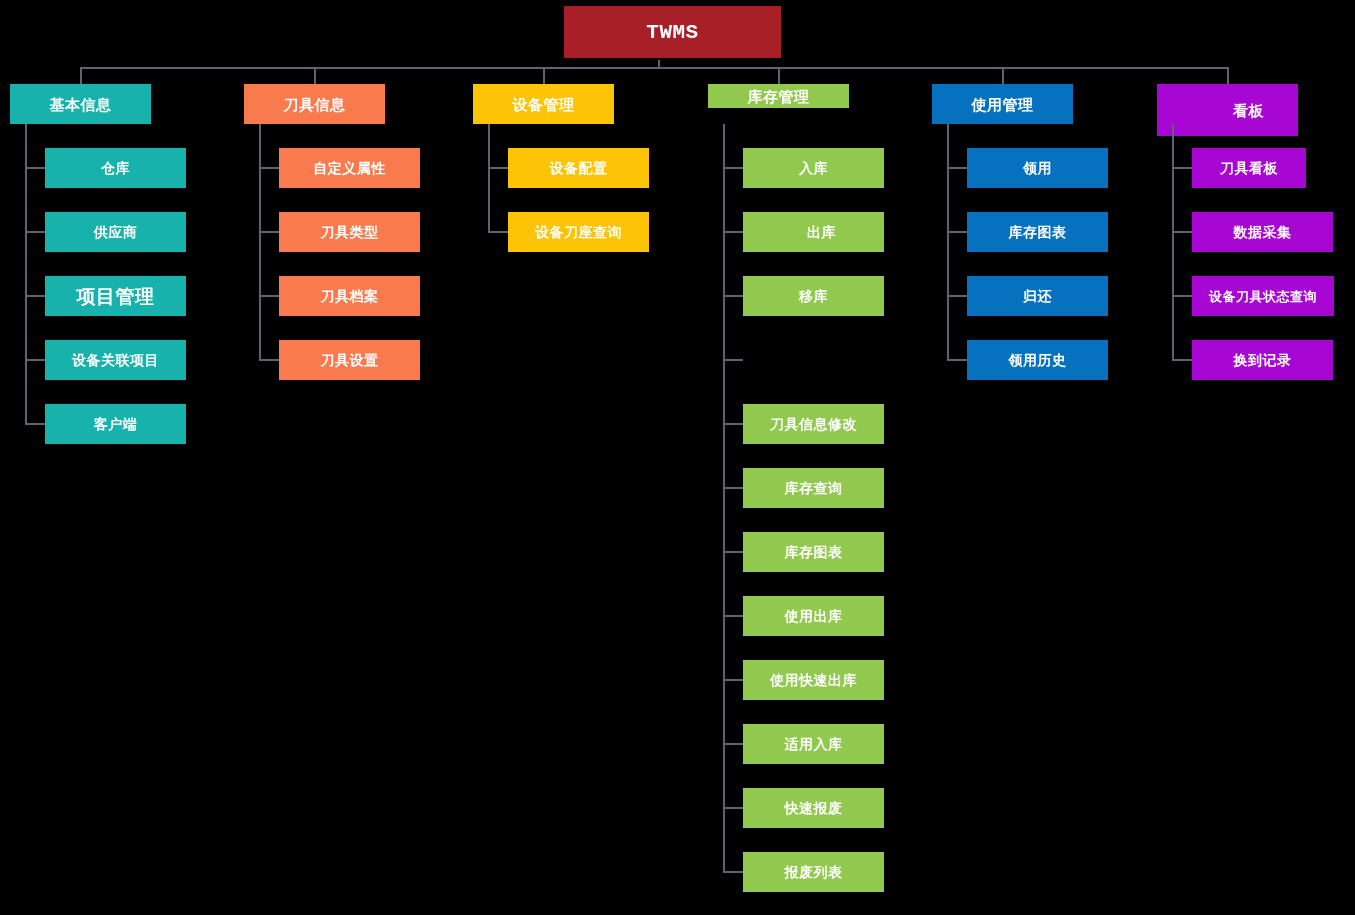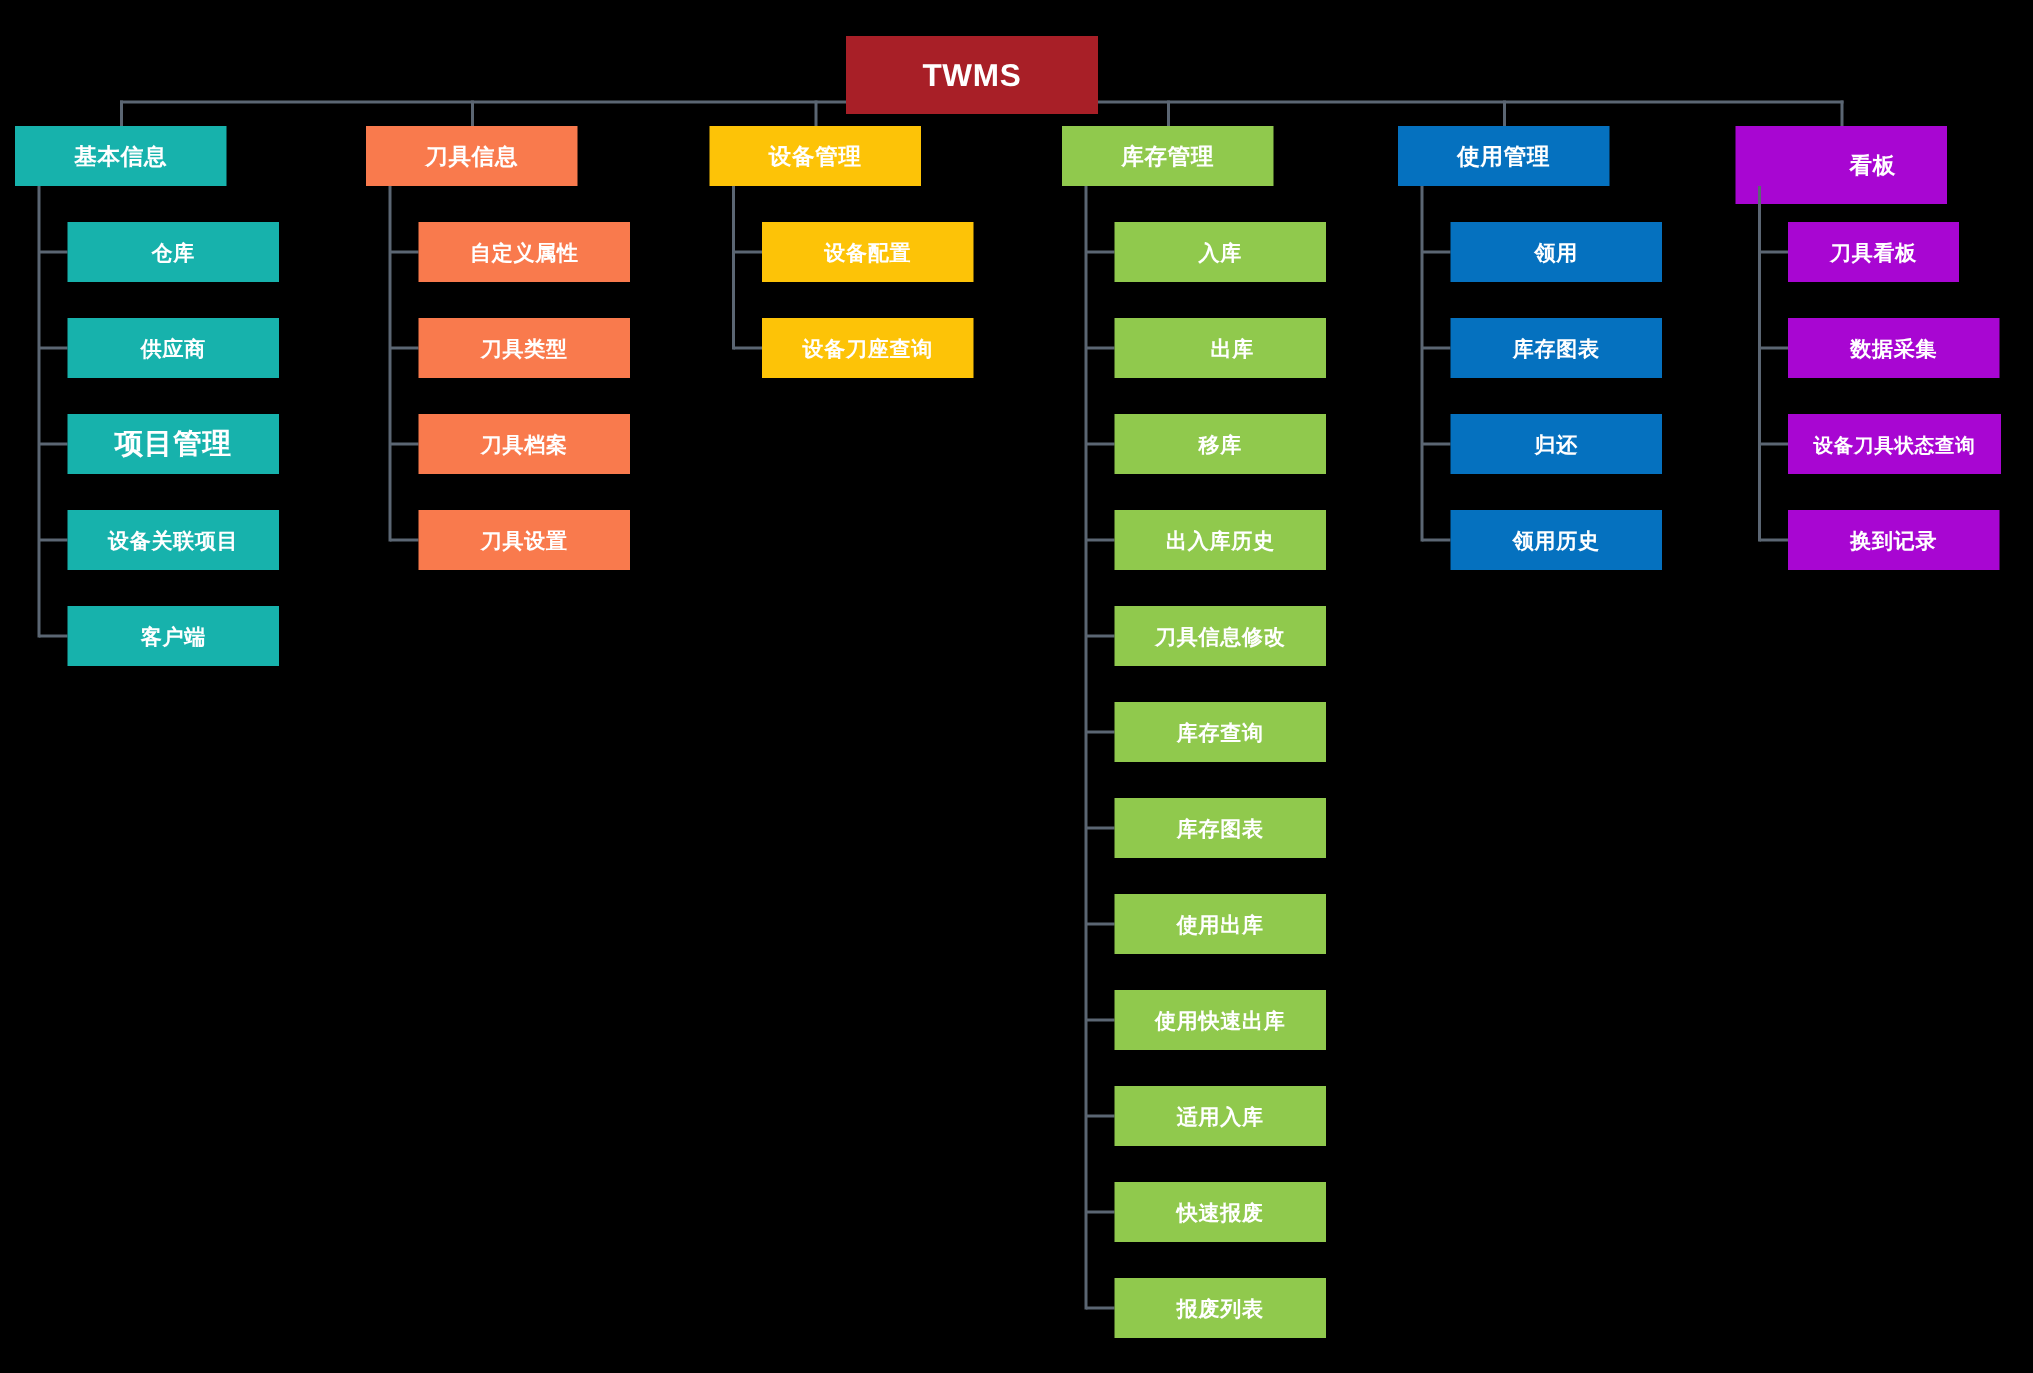--- a/index.html
+++ b/index.html
@@ -45,21 +45,21 @@
   }
   .conn.h { height: 2px; }
   .conn.v { width: 2px; }
 </style>
 </head>
 <body>
 
 <div id="canvas">
     <div class="conn v" style="left: 658px; top: 60px; width: 2px; height: 7px; background: rgb(91, 102, 115);"></div>
     <div class="conn h" style="left: 79.5px; top: 67px; width: 1149px; height: 2px; background: rgb(91, 102, 115);"></div>
-    <div class="node root" style="left: 564px; top: 24px; width: 168px; height: 52px; background: rgb(168, 31, 39);">TWMS</div>
+    <div class="node root" style="left: 564px; top: 6px; width: 217px; height: 52px; background: rgb(168, 31, 39); font-family: Liberation Mono, monospace;">TWMS</div>
     <div class="conn v" style="left: 79.5px; top: 67px; width: 2px; height: 17px; background: rgb(91, 102, 115);"></div>
     <div class="node lvl1" style="left: 10px; top: 84px; width: 141px; height: 40px; background: rgb(23, 178, 172);">基本信息</div>
     <div class="conn v" style="left: 25px; top: 124px; width: 2px; height: 301px; background: rgb(91, 102, 115);"></div>
     <div class="conn h" style="left: 26px; top: 167px; width: 19px; height: 2px; background: rgb(91, 102, 115);"></div>
     <div class="node lvl2" style="left: 45px; top: 148px; width: 141px; height: 40px; background: rgb(23, 178, 172); font-size: 14px;">仓库</div>
     <div class="conn h" style="left: 26px; top: 231px; width: 19px; height: 2px; background: rgb(91, 102, 115);"></div>
     <div class="node lvl2" style="left: 45px; top: 212px; width: 141px; height: 40px; background: rgb(23, 178, 172); font-size: 14px;">供应商</div>
     <div class="conn h" style="left: 26px; top: 295px; width: 19px; height: 2px; background: rgb(91, 102, 115);"></div>
     <div class="node lvl2" style="left: 45px; top: 276px; width: 141px; height: 40px; background: rgb(23, 178, 172); font-size: 19px;">项目管理</div>
     <div class="conn h" style="left: 26px; top: 359px; width: 19px; height: 2px; background: rgb(91, 102, 115);"></div>
@@ -78,30 +78,29 @@
     <div class="conn h" style="left: 260px; top: 359px; width: 19px; height: 2px; background: rgb(91, 102, 115);"></div>
     <div class="node lvl2" style="left: 279px; top: 340px; width: 141px; height: 40px; background: rgb(249, 122, 77); font-size: 14px;">刀具设置</div>
     <div class="conn v" style="left: 542.5px; top: 67px; width: 2px; height: 17px; background: rgb(91, 102, 115);"></div>
     <div class="node lvl1" style="left: 473px; top: 84px; width: 141px; height: 40px; background: rgb(253, 195, 7);">设备管理</div>
     <div class="conn v" style="left: 488px; top: 124px; width: 2px; height: 109px; background: rgb(91, 102, 115);"></div>
     <div class="conn h" style="left: 489px; top: 167px; width: 19px; height: 2px; background: rgb(91, 102, 115);"></div>
     <div class="node lvl2" style="left: 508px; top: 148px; width: 141px; height: 40px; background: rgb(253, 195, 7); font-size: 14px;">设备配置</div>
     <div class="conn h" style="left: 489px; top: 231px; width: 19px; height: 2px; background: rgb(91, 102, 115);"></div>
     <div class="node lvl2" style="left: 508px; top: 212px; width: 141px; height: 40px; background: rgb(253, 195, 7); font-size: 14px;">设备刀座查询</div>
     <div class="conn v" style="left: 777.5px; top: 67px; width: 2px; height: 17px; background: rgb(91, 102, 115);"></div>
-    <div class="node lvl1" style="left: 708px; top: 84px; width: 141px; height: 40px; background: rgb(144, 201, 77);">库存管理</div>
+    <div class="node lvl1" style="left: 708px; top: 84px; width: 141px; height: 24px; background: rgb(144, 201, 77);">库存管理</div>
     <div class="conn v" style="left: 723px; top: 124px; width: 2px; height: 749px; background: rgb(91, 102, 115);"></div>
     <div class="conn h" style="left: 724px; top: 167px; width: 19px; height: 2px; background: rgb(91, 102, 115);"></div>
     <div class="node lvl2" style="left: 743px; top: 148px; width: 141px; height: 40px; background: rgb(144, 201, 77); font-size: 14px;">入库</div>
     <div class="conn h" style="left: 724px; top: 231px; width: 19px; height: 2px; background: rgb(91, 102, 115);"></div>
     <div class="node lvl2" style="left: 743px; top: 212px; width: 141px; height: 40px; background: rgb(144, 201, 77); font-size: 14px; padding-left: 16px;">出库</div>
     <div class="conn h" style="left: 724px; top: 295px; width: 19px; height: 2px; background: rgb(91, 102, 115);"></div>
     <div class="node lvl2" style="left: 743px; top: 276px; width: 141px; height: 40px; background: rgb(144, 201, 77); font-size: 14px;">移库</div>
     <div class="conn h" style="left: 724px; top: 359px; width: 19px; height: 2px; background: rgb(91, 102, 115);"></div>
-    <div class="node lvl2" style="left: 743px; top: 340px; width: 141px; height: 40px; background: rgb(144, 201, 77); font-size: 14px;">出入库历史</div>
     <div class="conn h" style="left: 724px; top: 423px; width: 19px; height: 2px; background: rgb(91, 102, 115);"></div>
     <div class="node lvl2" style="left: 743px; top: 404px; width: 141px; height: 40px; background: rgb(144, 201, 77); font-size: 14px;">刀具信息修改</div>
     <div class="conn h" style="left: 724px; top: 487px; width: 19px; height: 2px; background: rgb(91, 102, 115);"></div>
     <div class="node lvl2" style="left: 743px; top: 468px; width: 141px; height: 40px; background: rgb(144, 201, 77); font-size: 14px;">库存查询</div>
     <div class="conn h" style="left: 724px; top: 551px; width: 19px; height: 2px; background: rgb(91, 102, 115);"></div>
     <div class="node lvl2" style="left: 743px; top: 532px; width: 141px; height: 40px; background: rgb(144, 201, 77); font-size: 14px;">库存图表</div>
     <div class="conn h" style="left: 724px; top: 615px; width: 19px; height: 2px; background: rgb(91, 102, 115);"></div>
     <div class="node lvl2" style="left: 743px; top: 596px; width: 141px; height: 40px; background: rgb(144, 201, 77); font-size: 14px;">使用出库</div>
     <div class="conn h" style="left: 724px; top: 679px; width: 19px; height: 2px; background: rgb(91, 102, 115);"></div>
     <div class="node lvl2" style="left: 743px; top: 660px; width: 141px; height: 40px; background: rgb(144, 201, 77); font-size: 14px;">使用快速出库</div>

